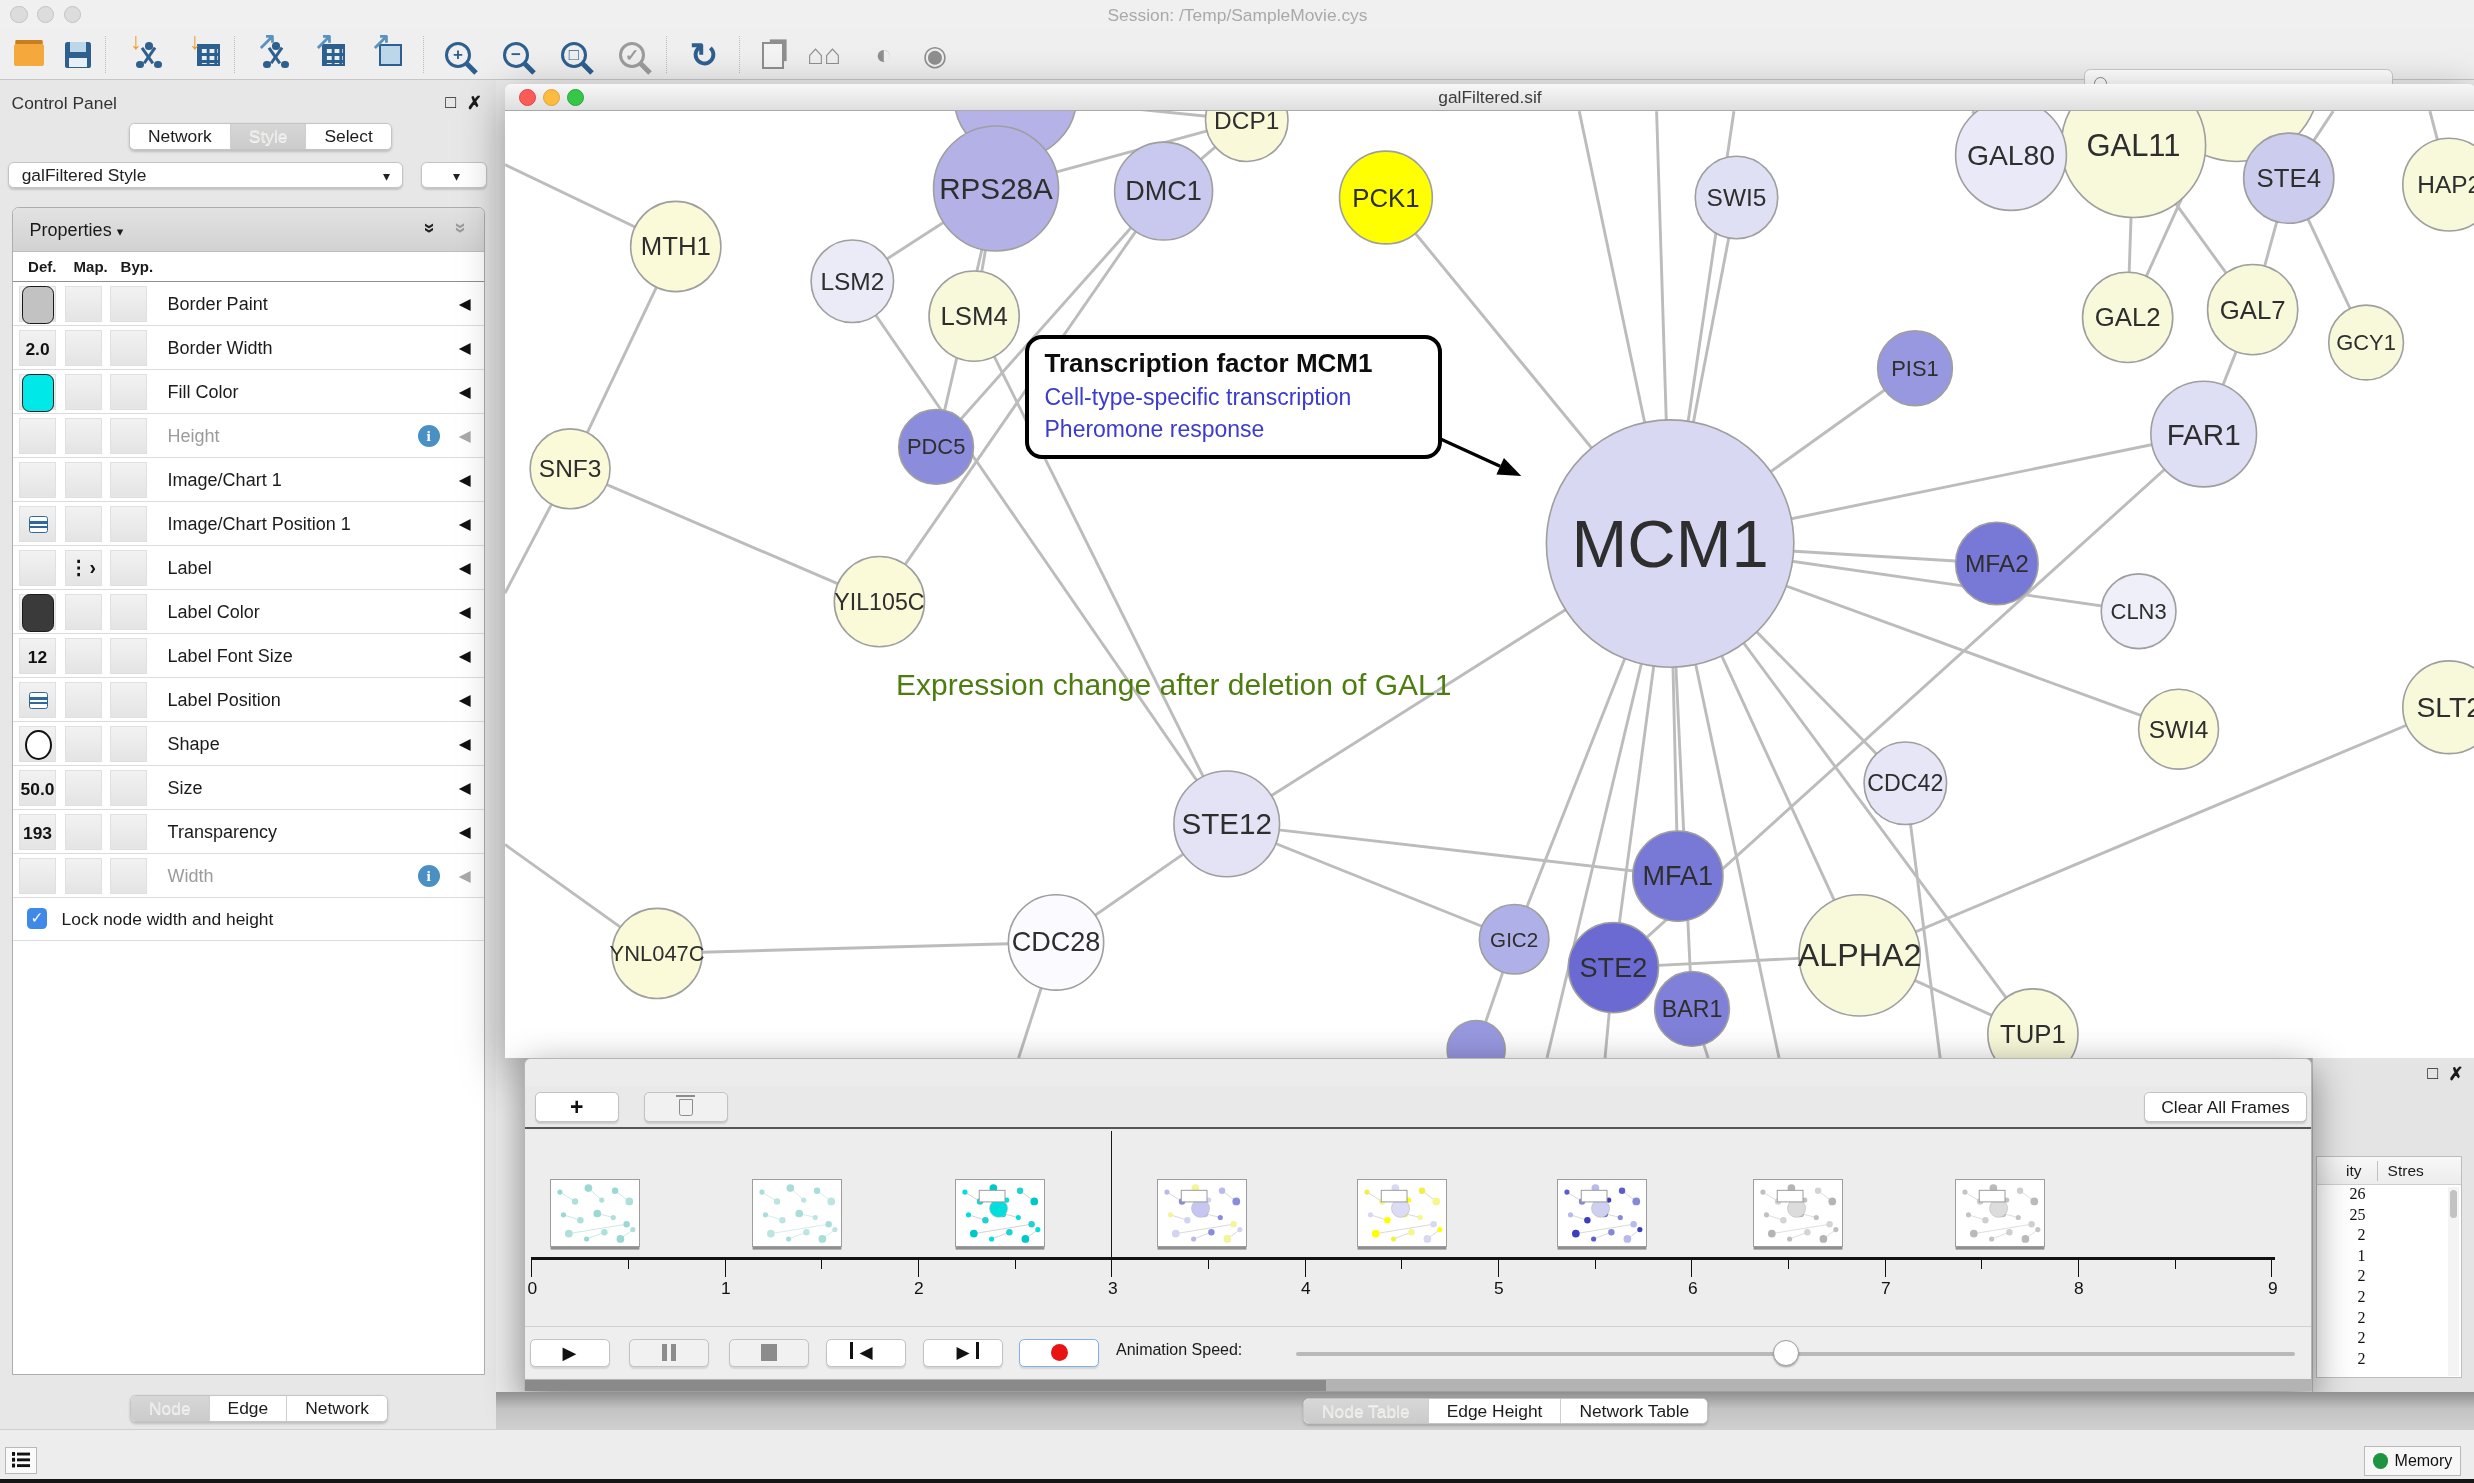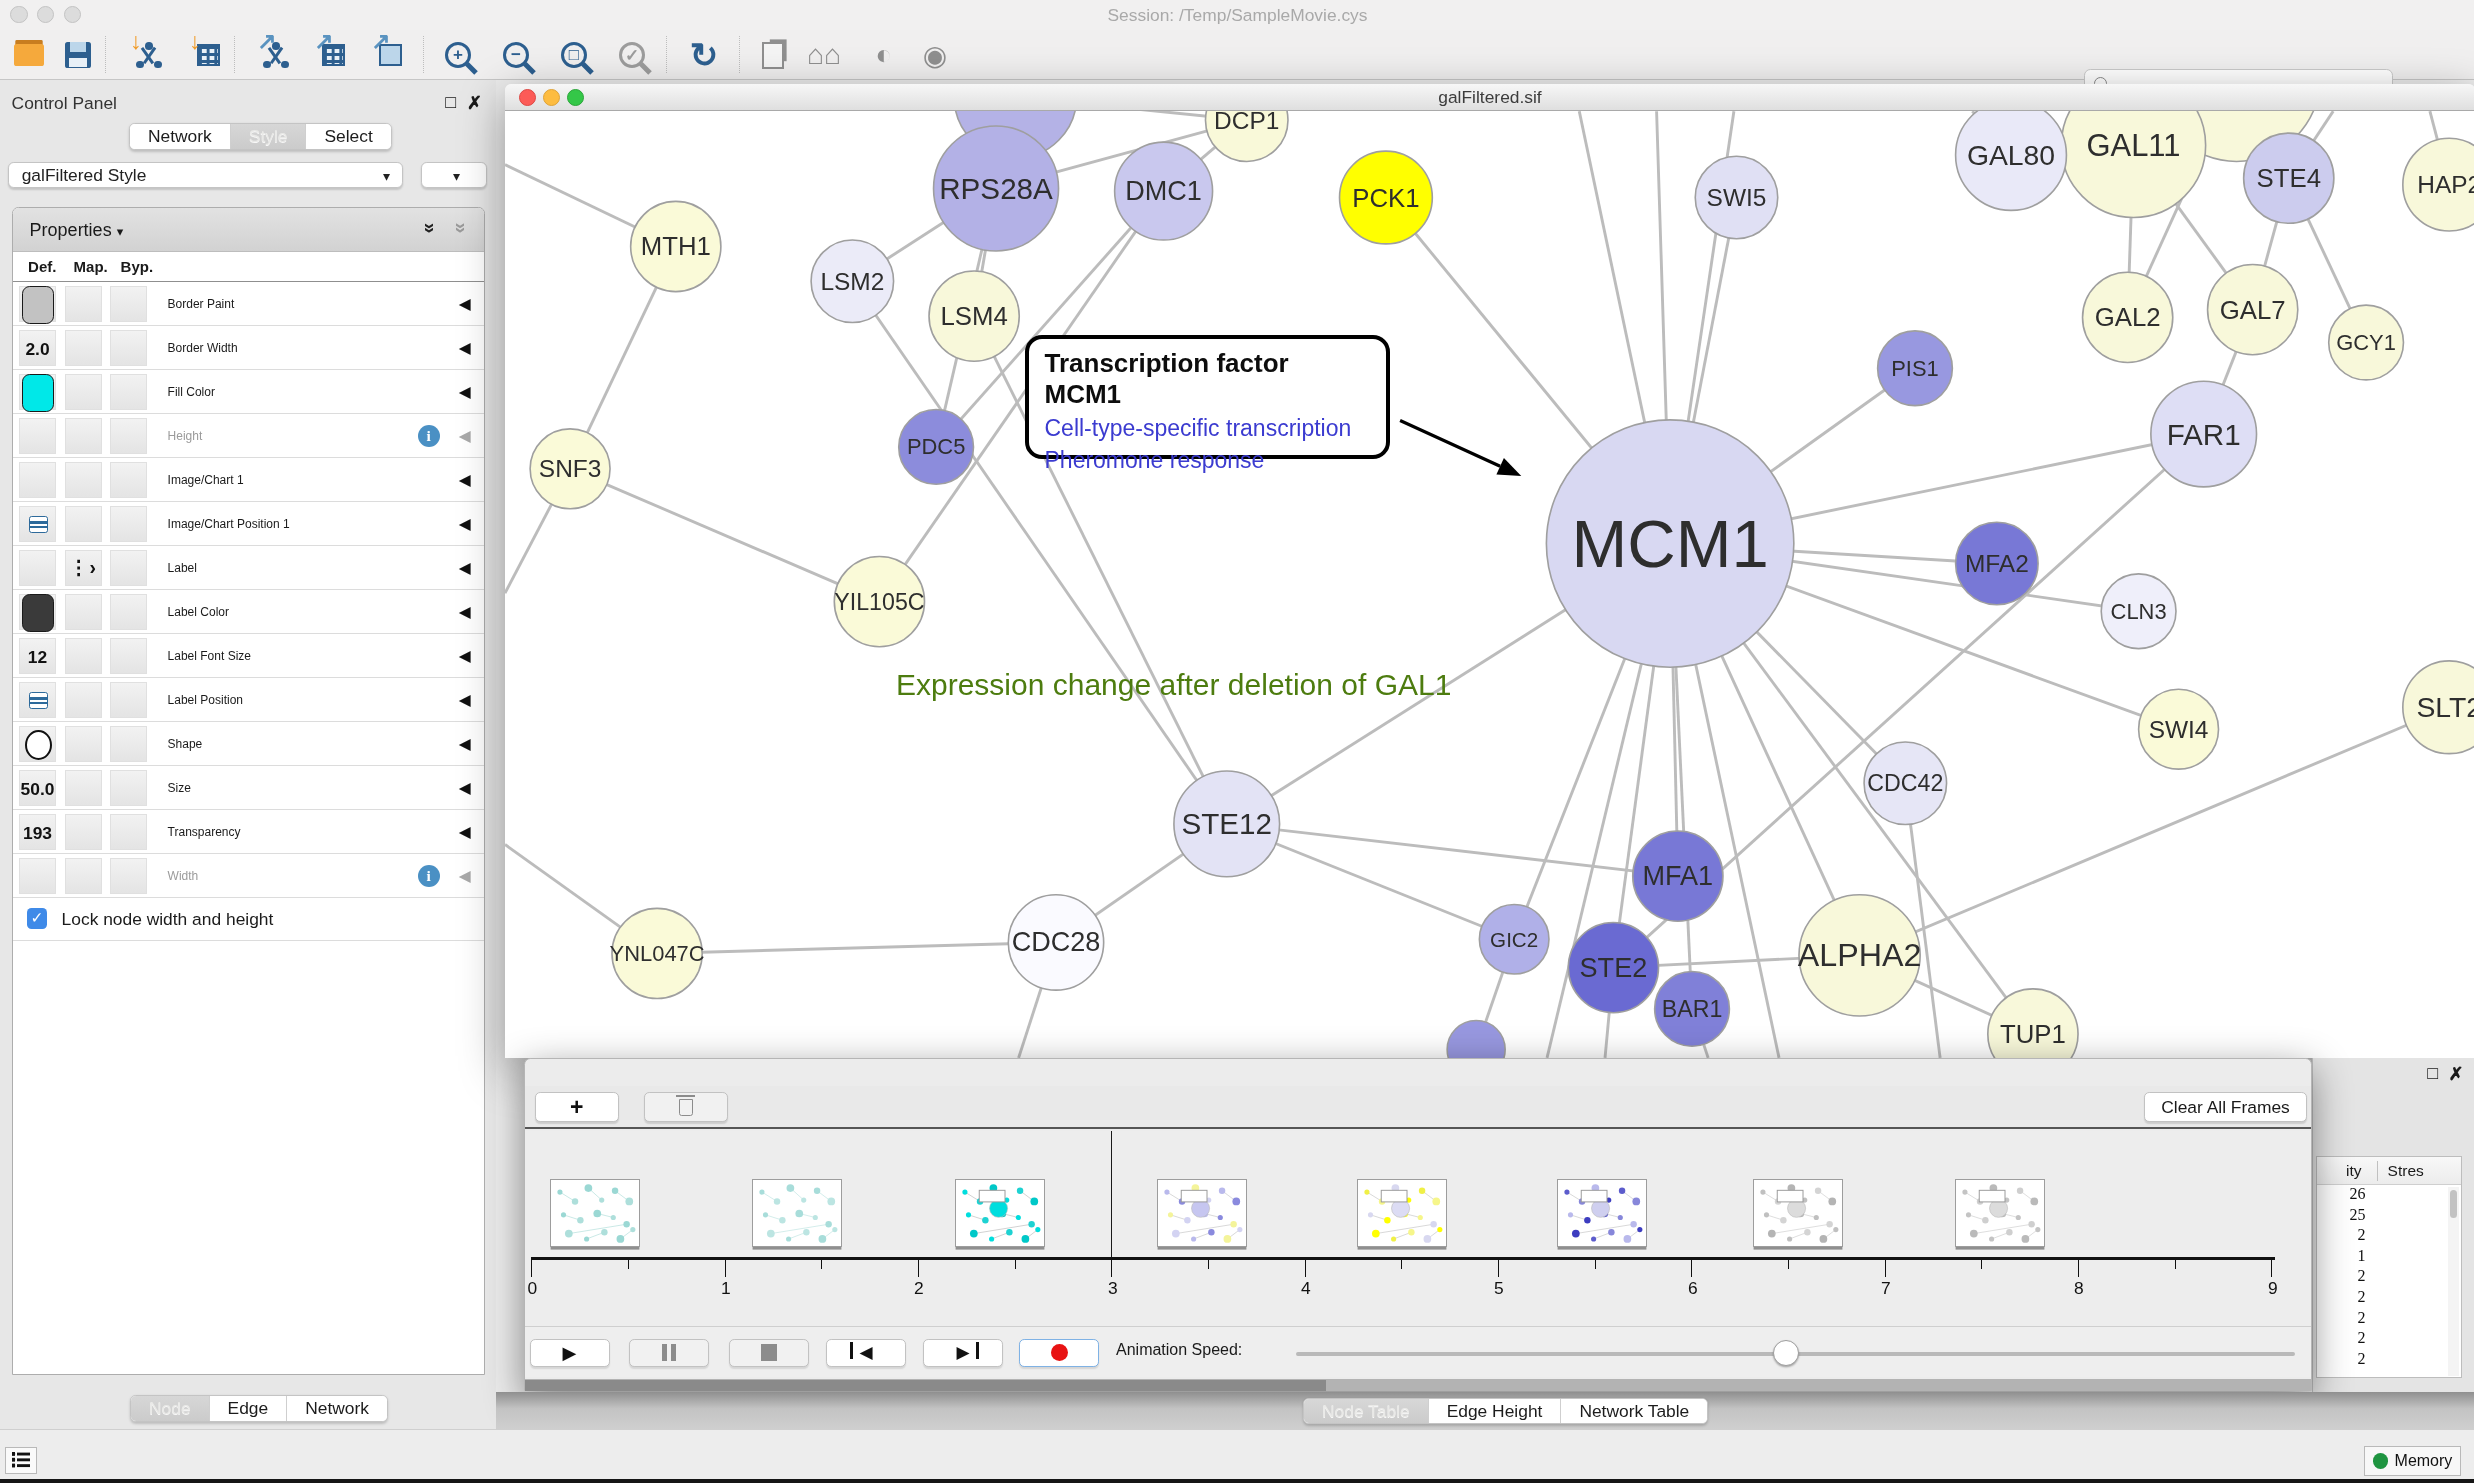--- a/index.html
+++ b/index.html
@@ -57,21 +57,21 @@
   #props-header .ph-label { font-size:18px; color:#1a1a1a; line-height:44px; margin-left:17px; }
   .chev { position:absolute; top:9px; font-size:19.3px; font-weight:bold; transform:rotate(90deg); color:#222; }
   .chev.up { transform:rotate(-90deg); color:#9a9a9a; }
   #props-colhdr { height:30px; position:relative; font-size:15px; font-weight:bold; color:#1a1a1a; border-bottom:1.3px solid #8f8f8f; }
   #props-colhdr span { position:absolute; top:6.4px; }
   #props-rows { position:relative; }
   .prow { height:44px; border-bottom:0.6px solid #dcdcdc; position:relative; }
   .pcell { position:absolute; top:3.9px; width:37px; height:36px; background:linear-gradient(#f2f2f2,#e4e4e4); border:0.6px solid #e0e0e0; }
   .pswatch { position:absolute; left:1.9px; top:-1.3px; width:32px; height:38px; border:1.6px solid #1a1a1a; border-radius:7.7px; }
   .pval { position:absolute; width:100%; text-align:center; line-height:36px; font-size:17.4px; font-weight:bold; color:#111; }
-  .plabel { position:absolute; left:155px; top:0; line-height:44px; font-size:12px; color:#1b1b1b; }
+  .plabel { position:absolute; left:155px; top:0; line-height:44px; font-size:18px; color:#1b1b1b; }
   .plabel.disabled { color:#9b9b9b; }
   .parrow { position:absolute; right:13px; top:0; line-height:44px; font-size:15.5px; color:#111; }
   .parrow.disabled { color:#a9a9a9; }
   .info-ic { position:absolute; right:44px; top:11px; width:22px; height:22px; border-radius:50%; background:#4a90c4; color:#fff; font-size:15.5px; font-weight:bold; text-align:center; line-height:22px; font-family:"Liberation Serif", serif; }
   .pos-ic { position:absolute; left:9px; top:9px; width:19.3px; height:17px; border:1.9px solid #2d6a9b; border-radius:2.6px; background:linear-gradient(#fff 30%, #2d6a9b 30%, #2d6a9b 45%, #fff 45%, #fff 60%, #2d6a9b 60%, #2d6a9b 75%, #fff 75%); }
   .ellipse-ic { position:absolute; left:5.2px; top:3.2px; width:27px; height:30px; border:2.6px solid #111; border-radius:50%; background:#fff; }
   .disc-ic { position:absolute; width:100%; text-align:center; line-height:34px; font-size:19.3px; font-weight:bold; color:#111; letter-spacing:1.3px; }
   #lock-row { position:relative; height:43px; border-bottom:0.6px solid #dcdcdc; }
   #lock-check { position:absolute; left:14px; top:10.3px; width:20.6px; height:20.6px; background:#3f8ae8; border-radius:4.5px; color:#fff; text-align:center; line-height:20.6px; font-size:15.5px; }
   #lock-label { position:absolute; left:49px; top:0; line-height:43px; font-size:17.4px; color:#1b1b1b; }
@@ -81,21 +81,21 @@
   #net-window { position:absolute; left:505px; top:84px; width:1970px; height:974px; border-radius:6.4px 6.4px 0 0; box-shadow:0 13px 45px rgba(0,0,0,.4); }
   .mac-titlebar { position:absolute; left:0; top:0; width:100%; height:27px; background:linear-gradient(#f7f7f7,#dfdfdf); border-bottom:1px solid #a9a9a9; border-radius:6.4px 6.4px 0 0; }
   .mac-titlebar .title { width:100%; text-align:center; line-height:27px; font-size:17.4px; color:#3c3c3c; }
   .light { position:absolute; top:5.2px; width:17px; height:17px; border-radius:50%; }
   .light.red { background:#fc5b57; border:0.6px solid #dd4743; }
   .light.yellow { background:#fdbc40; border:0.6px solid #dea338; }
   .light.green { background:#34c748; border:0.6px solid #2aa538; }
   .light.gray { background:#d9d9d9; border:0.6px solid #c0c0c0; }
   #net-canvas-wrap { position:absolute; left:0; top:27px; width:1970px; height:947px; background:#fff; overflow:hidden; }
   #network-canvas { position:absolute; left:0; top:0; }
-  #annotation-box { position:absolute; left:520px; top:224px; width:365px; height:124px; background:#fff; border:4.5px solid #000; border-radius:17px; padding:9px 15.5px; }
+  #annotation-box { position:absolute; left:520px; top:224px; width:417px; height:124px; background:#fff; border:4.5px solid #000; border-radius:17px; padding:9px 15.5px; }
   #annotation-title { font-size:26px; font-weight:bold; color:#0d0d0d; }
   .annotation-link { font-size:23px; color:#3b3bd0; margin-top:5.2px; }
   #net-caption { position:absolute; left:391px; top:557px; font-size:30px; color:#4d7c0f; }
 
   
   #table-panel { position:absolute; left:2312px; top:1058px; width:162px; height:334px; background:#e4e4e4; border-left:1.3px solid #bdbdbd; }
   #table-panel .win-ctl { top:5.2px; }
   #mini-table { position:absolute; left:2.6px; top:98px; width:146px; height:222px; background:#fff; border:1.3px solid #bdbdbd; }
   #mini-table .hdr { height:28px; background:linear-gradient(#f8f8f8,#ececec); border-bottom:1.3px solid #cfcfcf; position:relative; font-size:15.5px; color:#1a1a1a; }
   #mini-table .hdr .c1 { position:absolute; left:0; top:5.2px; width:45px; }

